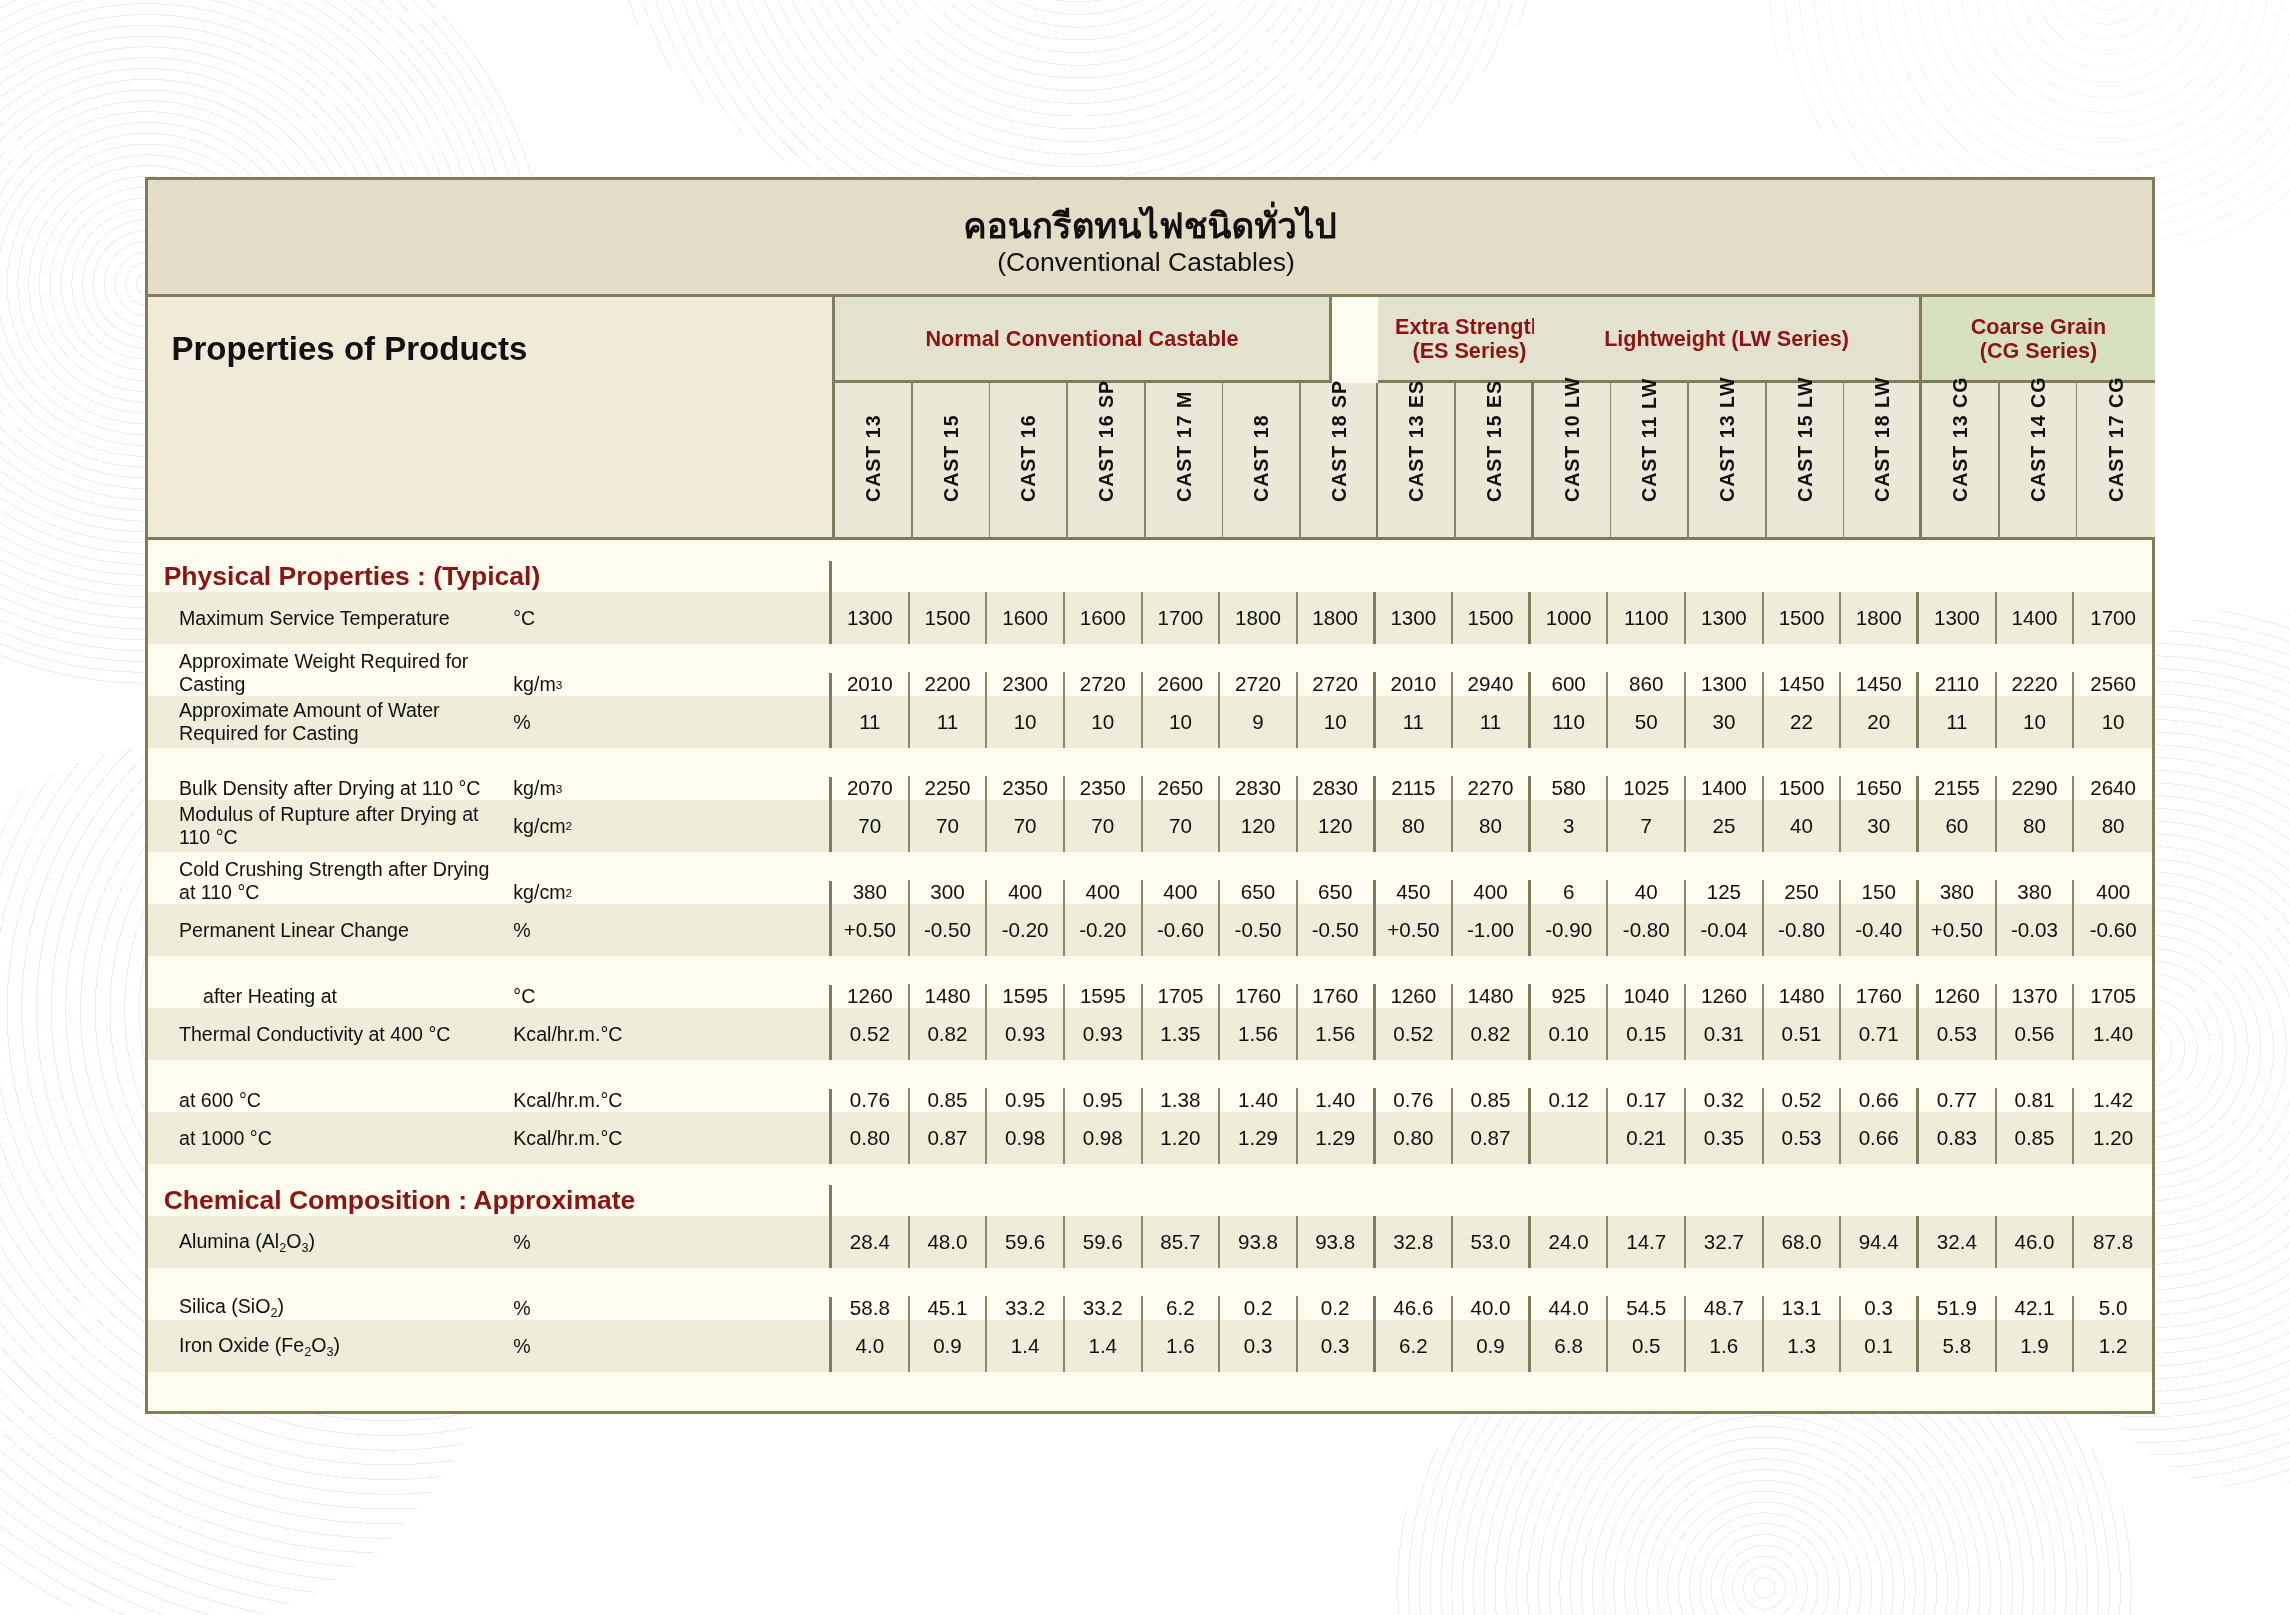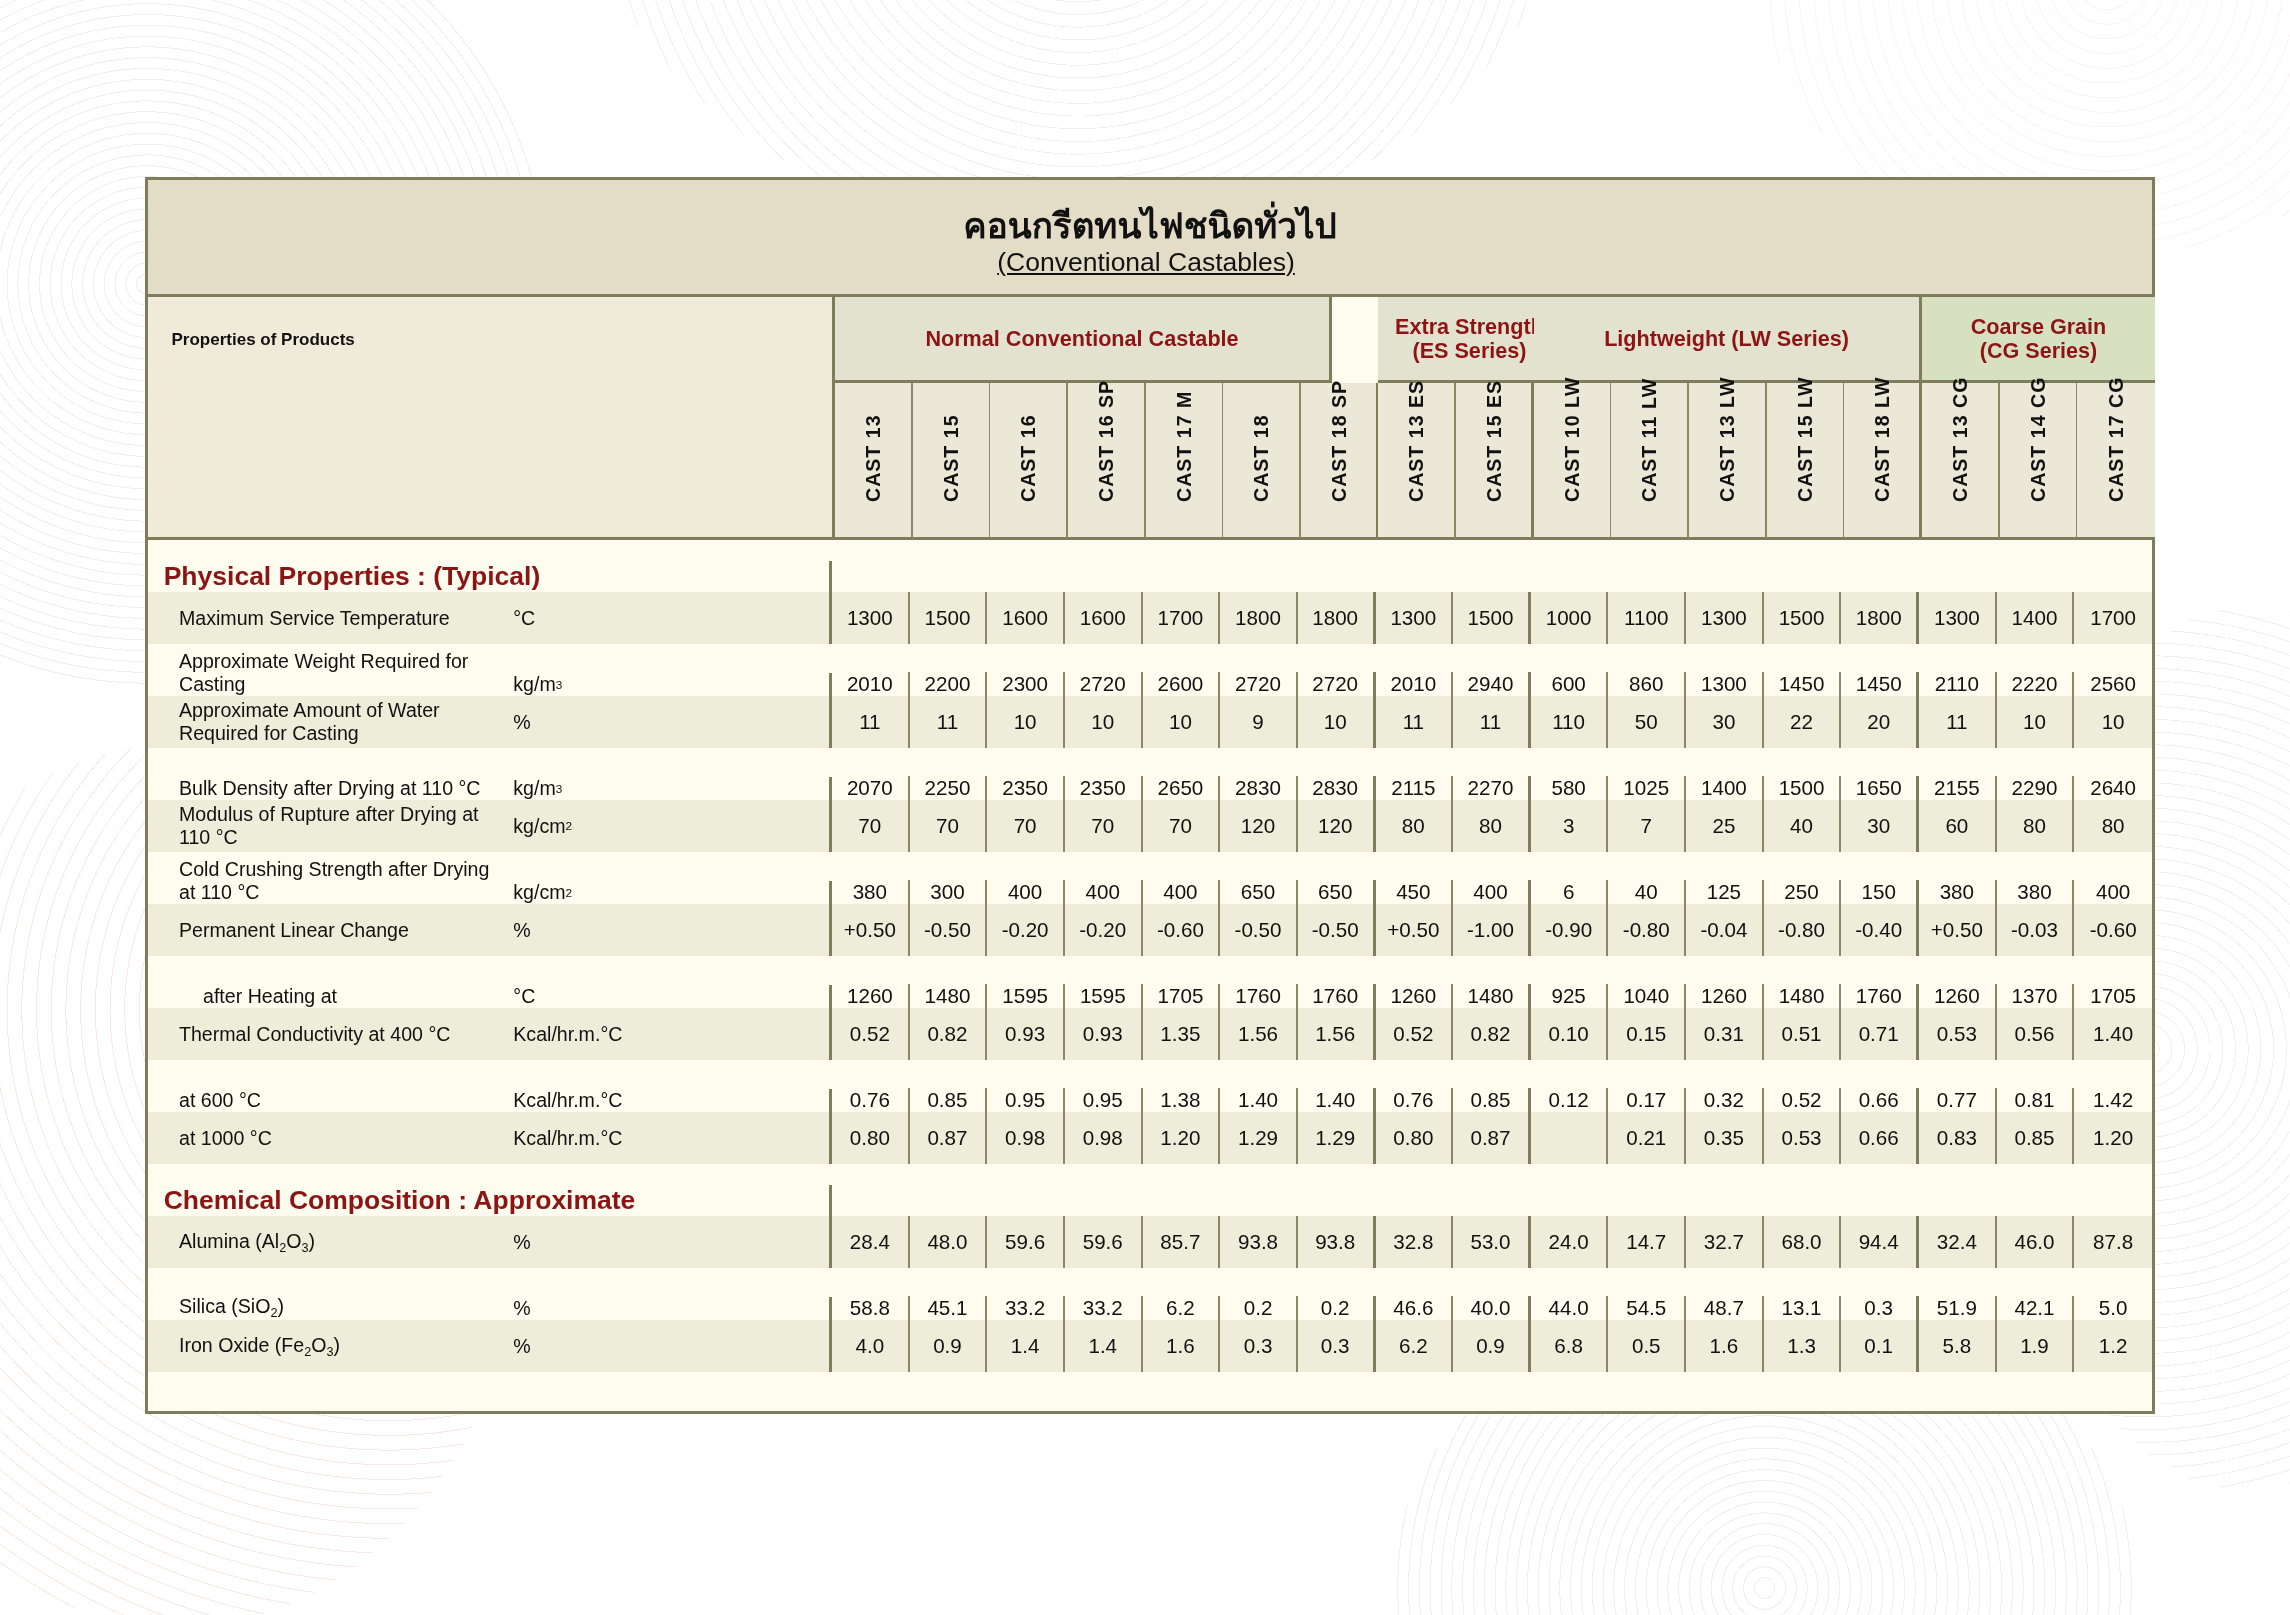--- a/index.html
+++ b/index.html
@@ -25,27 +25,27 @@
   .sheet {
     position:absolute; left:124px; top:177px; width:2010px; height:1237px;
     border:3.9px solid #7e7c5a; box-sizing:border-box; background:#fdfcee;margin-left:21px;
   }
   .title-band {
     position:absolute; left:0; top:0; right:0; height:117px;
     background:#e3dcc6; border-bottom:3.9px solid #7e7c5a; box-sizing:border-box;
     text-align:center;
   }
   .title-th { position:absolute; left:0; right:0; top:17.6px; font-size:35px; font-weight:bold; color:#111; }
-  .title-en { position:absolute; left:0; right:8px; top:67px; font-size:26.5px; color:#111;text-decoration:underline; }
+  .title-en { position:absolute; left:0; right:8px; top:67px; font-size:26.5px; color:#111; }
 
   .head-left {
     position:absolute; left:0; top:117px; width:687px; height:243px;
     background:#f0ead9; border-right:3.9px solid #7e7c5a; border-bottom:3.9px solid #7e7c5a; box-sizing:border-box;
   }
-  .head-left .lbl { position:absolute; left:23.5px; top:33px; font-size:17px; font-weight:bold; color:#111; }
+  .head-left .lbl { position:absolute; left:23.5px; top:33px; font-size:33px; font-weight:bold; color:#111; }
 
   .group {
     position:absolute; top:117px; height:86px; box-sizing:border-box;
     background:#e3e2cf; border-right:3.9px solid #7e7c5a; border-bottom:3.9px solid #7e7c5a;
     display:flex; align-items:center; justify-content:center; text-align:center;
     color:#8c1414; font-weight:bold; font-size:21.6px; line-height:23.5px; white-space:pre-line;
   }
   .group.cg { background:#d7e1c2; border-right:none; }
   .colhead {
     position:absolute; top:203px; height:157px; box-sizing:border-box;

